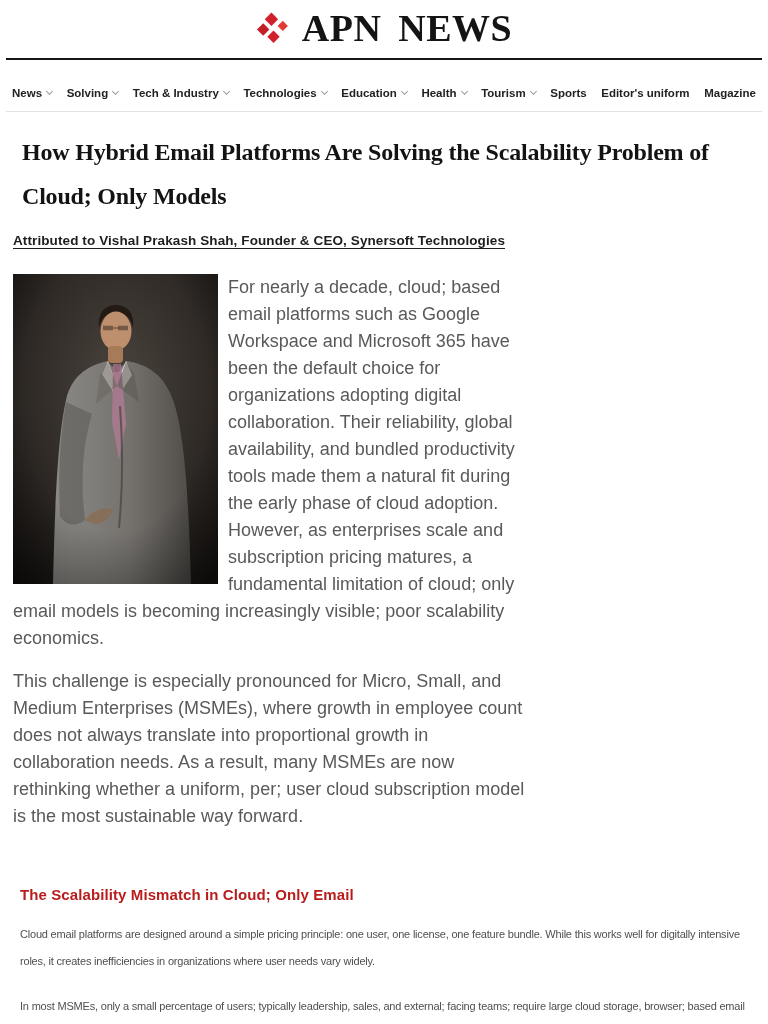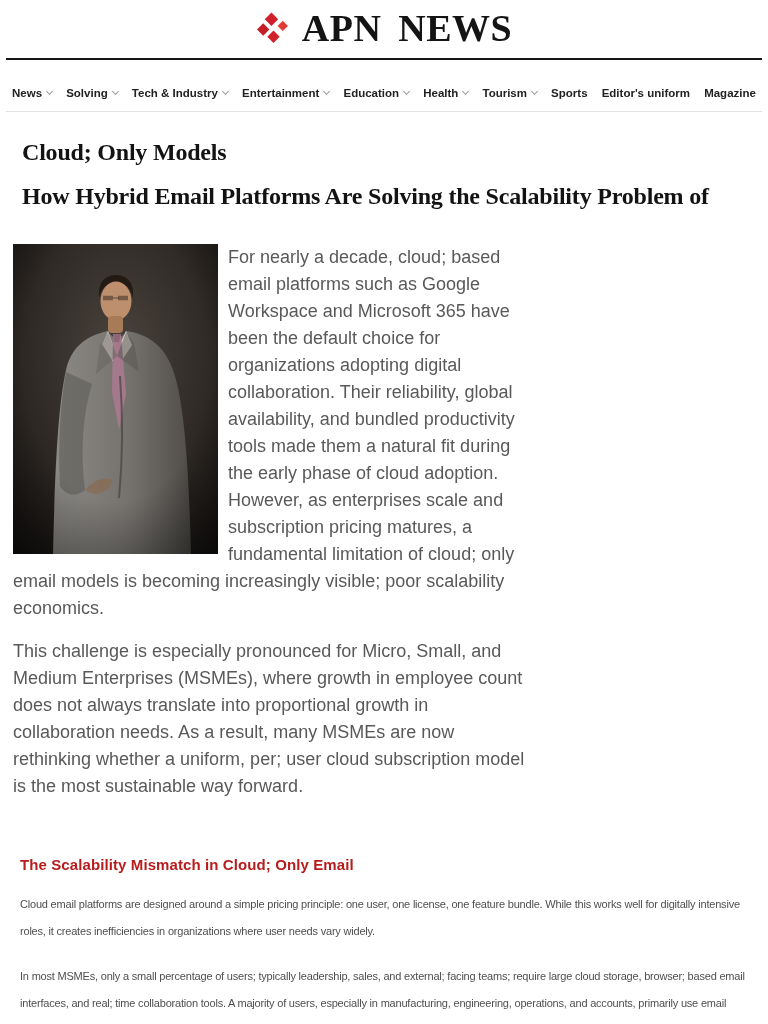--- a/index.html
+++ b/index.html
@@ -95,21 +95,21 @@
     </a>
   <a class="nav-item">
       <span>Solving</span>
       <i class="chev"></i>
     </a>
   <a class="nav-item">
       <span>Tech &amp; Industry</span>
       <i class="chev"></i>
     </a>
   <a class="nav-item">
-      <span>Entertainment</span>
+      <span>Technologies</span>
       <i class="chev"></i>
     </a>
   <a class="nav-item">
       <span>Education</span>
       <i class="chev"></i>
     </a>
   <a class="nav-item">
       <span>Health</span>
       <i class="chev"></i>
     </a>
@@ -123,24 +123,25 @@
   <a class="nav-item">
       <span>Editor's uniform</span>
     </a>
   <a class="nav-item">
       <span>Magazine</span>
     </a>
 </nav>
 
 <main class="article">
   <h1>
+    <span class="tl">How Hybrid Email Platforms Are Solving the Scalability Problem of</span>
     <span class="tl">Cloud; Only Models</span>
-    <span class="tl">How Hybrid Email Platforms Are Solving the Scalability Problem of</span>
   </h1>
 
+  <a class="attribution">Attributed to Vishal Prakash Shah, Founder &amp; CEO, Synersoft Technologies</a>
 
   <div class="article-body">
     <figure class="photo">
       <svg width="205" height="310" viewBox="0 0 205 310" aria-hidden="true">
         <defs>
           <radialGradient id="bg" cx="52%" cy="35%" r="80%">
             <stop offset="0%" stop-color="#4a433d"></stop>
             <stop offset="55%" stop-color="#2f2a26"></stop>
             <stop offset="100%" stop-color="#171412"></stop>
           </radialGradient>

